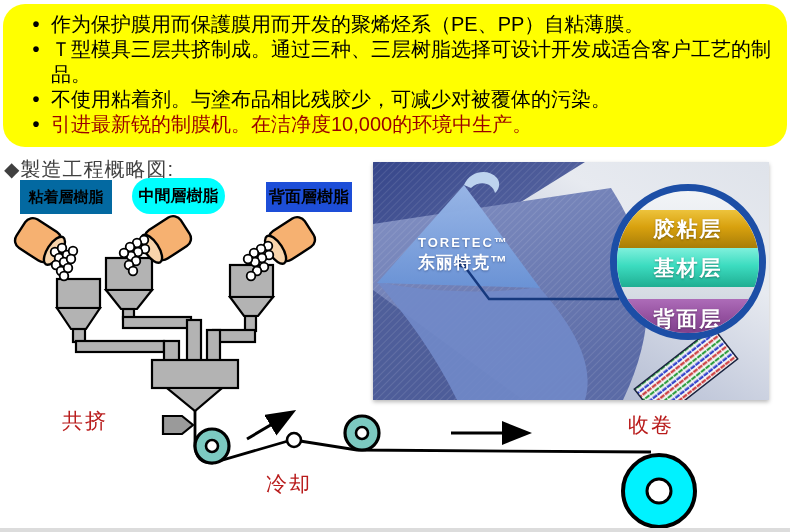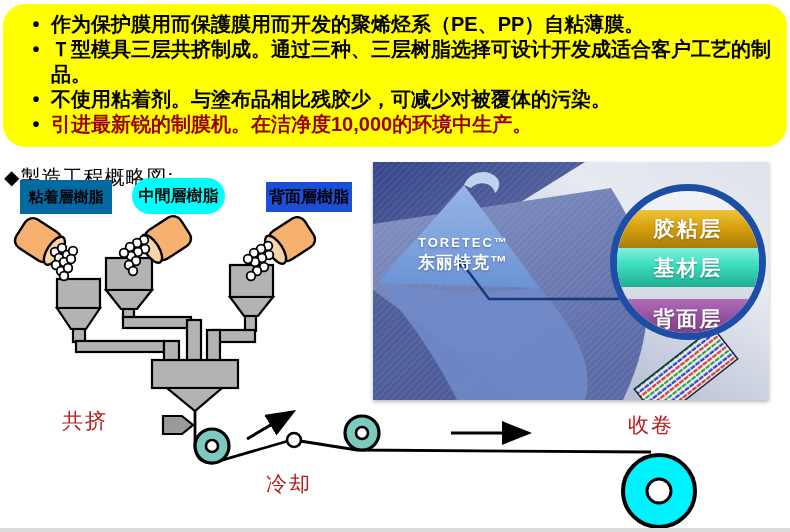--- a/index.html
+++ b/index.html
@@ -15,27 +15,27 @@
     left:3px;top:4px;width:752px;height:127px;
     border-radius:22px;
     padding:8px 14px 8px 18px;
   }
   .bullet-item{display:flex;align-items:flex-start;}
   .bullet-dot{
     width:30px;flex:0 0 30px;text-align:center;
     font-size:20px;font-weight:bold;line-height:25px;color:#000;
   }
   .bullet-text{
-    flex:1;font-size:20px;font-weight:bold;line-height:25px;
+    flex:1;font-size:20px;font-weight:normal;line-height:25px;
     color:#000;letter-spacing:0px;
   }
 
   
   .heading{
-    left:4px;top:164px;font-size:20px;color:#000000;letter-spacing:1px;
+    left:4px;top:156px;font-size:20px;color:#404040;letter-spacing:1px;
   }
 
   
   .resin-label{
     text-align:center;font-weight:bold;white-space:nowrap;
   }
   .resin-0{left:20px;top:180px;width:92px;height:34px;font-size:15px;line-height:34px;}
   .resin-1{left:132px;top:178px;width:93px;height:36px;font-size:16px;line-height:36px;}
   .resin-2{left:266px;top:182px;width:86px;height:30px;font-size:16px;line-height:30px;}
 

